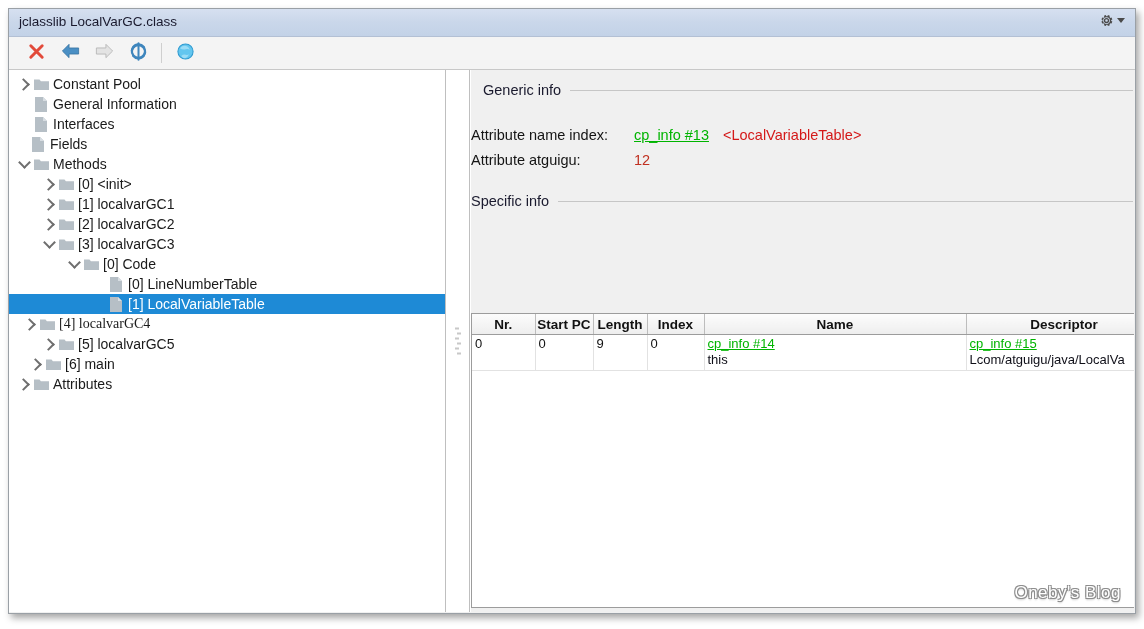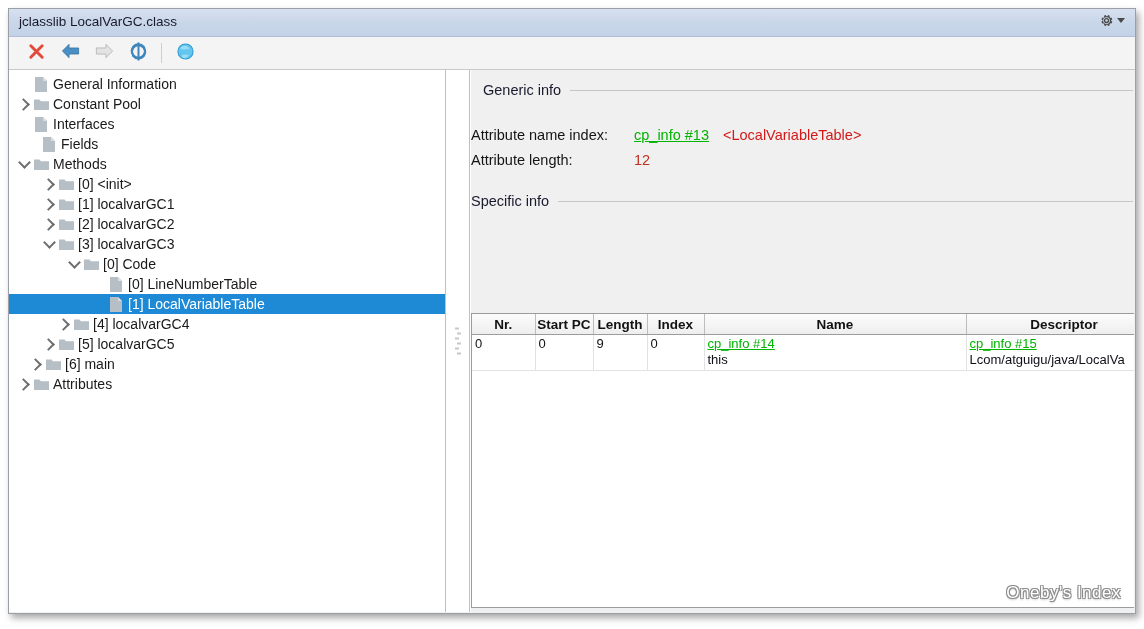--- a/index.html
+++ b/index.html
@@ -333,51 +333,51 @@
           </svg>
         </span>
       </div>
     </div>
 
     <div class="body-split">
 
       <div class="tree-panel">
         <div class="tree-scroll" id="tree-scroll">
             <div class="tree-row" style="padding-left: 7px;">
+              <span class="twisty">
+                <span class="chev closed"></span>
+              </span>
+              <span class="node-icon">
+                <svg width="15" height="13" viewBox="0 0 15 13">
+                  <path fill="#b6bfc6" d="M0 1.5 h5.5 l1.4 1.7 H15 V12 H0 Z"></path>
+                </svg>
+              </span>
+              <span class="node-label">Constant Pool</span>
+            </div>
+            <div class="tree-row" style="padding-left: 7px;">
               <span class="twisty empty"></span>
               <span class="node-icon">
                 <svg width="12" height="15" viewBox="0 0 12 15">
                   <path fill="#b6bfc6" d="M0 0 h8 l4 4 v11 H0 Z"></path>
                   <path fill="#d7dde2" d="M8 0 l4 4 h-4 Z"></path>
                 </svg>
               </span>
               <span class="node-label">General Information</span>
             </div>
             <div class="tree-row" style="padding-left: 7px;">
-              <span class="twisty">
-                <span class="chev closed"></span>
-              </span>
-              <span class="node-icon">
-                <svg width="15" height="13" viewBox="0 0 15 13">
-                  <path fill="#b6bfc6" d="M0 1.5 h5.5 l1.4 1.7 H15 V12 H0 Z"></path>
-                </svg>
-              </span>
-              <span class="node-label">Constant Pool</span>
-            </div>
-            <div class="tree-row" style="padding-left: 7px;">
               <span class="twisty empty"></span>
               <span class="node-icon">
                 <svg width="12" height="15" viewBox="0 0 12 15">
                   <path fill="#b6bfc6" d="M0 0 h8 l4 4 v11 H0 Z"></path>
                   <path fill="#d7dde2" d="M8 0 l4 4 h-4 Z"></path>
                 </svg>
               </span>
               <span class="node-label">Interfaces</span>
             </div>
-            <div class="tree-row" style="padding-left: 15px;">
+            <div class="tree-row" style="padding-left: 4px;">
               <span class="twisty empty"></span>
               <span class="node-icon">
                 <svg width="12" height="15" viewBox="0 0 12 15">
                   <path fill="#b6bfc6" d="M0 0 h8 l4 4 v11 H0 Z"></path>
                   <path fill="#d7dde2" d="M8 0 l4 4 h-4 Z"></path>
                 </svg>
               </span>
               <span class="node-label">Fields</span>
             </div>
             <div class="tree-row" style="padding-left: 7px;">
@@ -459,21 +459,21 @@
             <div class="tree-row selected" style="padding-left: 82px;">
               <span class="twisty empty"></span>
               <span class="node-icon">
                 <svg width="12" height="15" viewBox="0 0 12 15">
                   <path fill="#b6bfc6" d="M0 0 h8 l4 4 v11 H0 Z"></path>
                   <path fill="#d7dde2" d="M8 0 l4 4 h-4 Z"></path>
                 </svg>
               </span>
               <span class="node-label">[1] LocalVariableTable</span>
             </div>
-            <div class="tree-row" style="padding-left: 47px;">
+            <div class="tree-row" style="padding-left: 13px; font-family: Liberation Serif, serif;">
               <span class="twisty">
                 <span class="chev closed"></span>
               </span>
               <span class="node-icon">
                 <svg width="15" height="13" viewBox="0 0 15 13">
                   <path fill="#b6bfc6" d="M0 1.5 h5.5 l1.4 1.7 H15 V12 H0 Z"></path>
                 </svg>
               </span>
               <span class="node-label">[4] localvarGC4</span>
             </div>
@@ -531,21 +531,21 @@
           <span class="rule"></span>
         </div>
 
         <div class="kv-row" style="position:absolute;left:0;top:57px;">
           <span class="kv-label">Attribute name index:</span>
           <span class="cp-link">cp_info #13</span>
           <span class="red-note">&lt;LocalVariableTable&gt;</span>
         </div>
 
         <div class="kv-row" style="position:absolute;left:0;top:82px;">
-          <span class="kv-label">Attribute length:</span>
+          <span class="kv-label">Attribute atguigu:</span>
           <span class="red-val">12</span>
         </div>
 
         <div class="section-head" style="position:absolute;left:0;top:123px;right:0;">
           <span>Specific info</span>
           <span class="rule"></span>
         </div>
 
         <div class="table-wrap">
           <table class="grid">
@@ -583,17 +583,17 @@
                     <div class="cell-stack">
                       <div class="cp-link">cp_info #15</div>
                       <div class="cell-sub">Lcom/atguigu/java/LocalVa</div>
                     </div>
                   </td>
                 </tr>
               </tbody>
           </table>
         </div>
 
-        <div class="watermark">Oneby's Index</div>
+        <div class="watermark">Oneby's Blog</div>
       </div>
     </div>
   </div>
 </div>
 
 </body></html>

